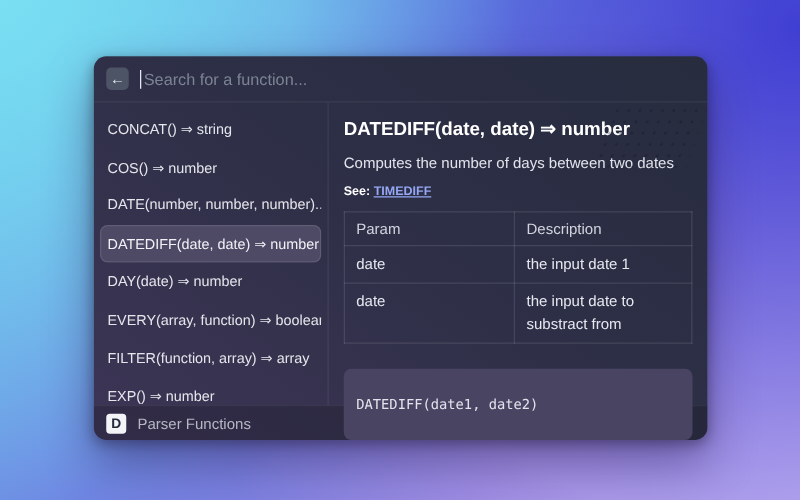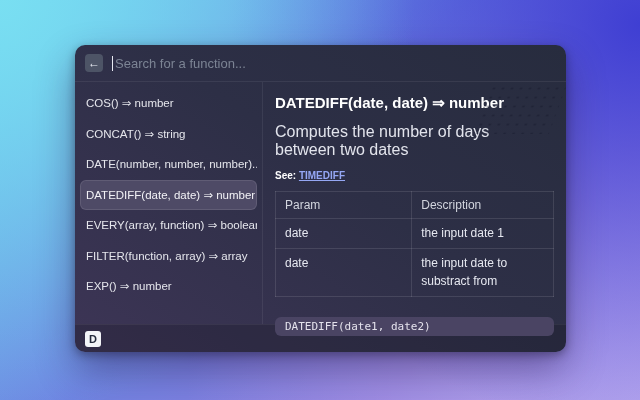--- a/index.html
+++ b/index.html
@@ -62,38 +62,38 @@
 
   .detail { flex: 1; padding: 11px 12px; position: relative; min-width: 0; }
   .dots {
     position: absolute; top: 2px; right: 8px; width: 76px; height: 50px;
     background-image: radial-gradient(rgba(8,10,28,0.5) 1px, transparent 1.3px);
     background-size: 9px 9px;
     transform: skewX(-20deg);
     opacity: 0.55; pointer-events: none;
   }
   .detail-title { font-size: 15px; font-weight: bold; color: #ffffff; margin: 1px 0 11px; }
-  .detail-desc { font-size: 16px; color: #e2e4ec; margin-bottom: 11px; }
+  .detail-desc { font-size: 12px; color: #e2e4ec; margin-bottom: 11px; }
   .see-row { font-size: 10px; font-weight: bold; color: #ffffff; margin-bottom: 10px; }
   .see-link { color: #95a7f4; text-decoration: underline; cursor: pointer; }
 
   table.params {
     width: 100%; border-collapse: collapse; font-size: 12px;
     color: #e6e8f0; margin-bottom: 11px; table-layout: fixed;
   }
   table.params th, table.params td {
     border: 1px solid rgba(255,255,255,0.11);
     padding: 6px 9px; text-align: left; vertical-align: top;
   }
   table.params th { font-weight: normal; color: #d2d5de; }
   table.params th:first-child, table.params td:first-child { width: 49%; }
   table.params td { line-height: 1.45; }
 
   .code-block {
-    background: #4a4463; border-radius: 6px; padding: 3px 10px;
+    background: #4a4463; border-radius: 6px; padding: 22px 10px;
     font-family: "DejaVu Sans Mono", monospace; font-size: 11px; color: #e4e2ec;
     white-space: nowrap; overflow: hidden; margin-top: 20px;
   }
 
   .footer {
     flex: 0 0 auto; height: 28px;
     border-top: 1px solid rgba(255,255,255,0.06);
     background: rgba(14,12,24,0.22);
     display: flex; align-items: center; gap: 9px; padding: 0 10px;
   }
@@ -113,24 +113,25 @@
     <div class="back-btn">
       <span>←</span>
     </div>
     <div class="caret"></div>
     <input class="search-input" type="text" placeholder="Search for a function..." style="">
   </div>
 
   <div class="main">
 
     <div class="sidebar">
+      <div class="side-item">CONCAT() ⇒ string</div>
       <div class="side-item">COS() ⇒ number</div>
-      <div class="side-item">CONCAT() ⇒ string</div>
       <div class="side-item">DATE(number, number, number)...</div>
       <div class="side-item selected">DATEDIFF(date, date) ⇒ number</div>
+      <div class="side-item">DAY(date) ⇒ number</div>
       <div class="side-item">EVERY(array, function) ⇒ boolean</div>
       <div class="side-item">FILTER(function, array) ⇒ array</div>
       <div class="side-item">EXP() ⇒ number</div>
     </div>
 
     <div class="detail">
       <div class="dots"></div>
 
       <div class="detail-title">DATEDIFF(date, date) ⇒ number</div>
 
@@ -160,15 +161,16 @@
         </tbody>
       </table>
 
       <div class="code-block">DATEDIFF(date1, date2)</div>
     </div>
 
   </div>
 
   <div class="footer">
     <div class="badge">D</div>
+    <div class="footer-label">Parser Functions</div>
   </div>
 
 </div>
 
 </body></html>

